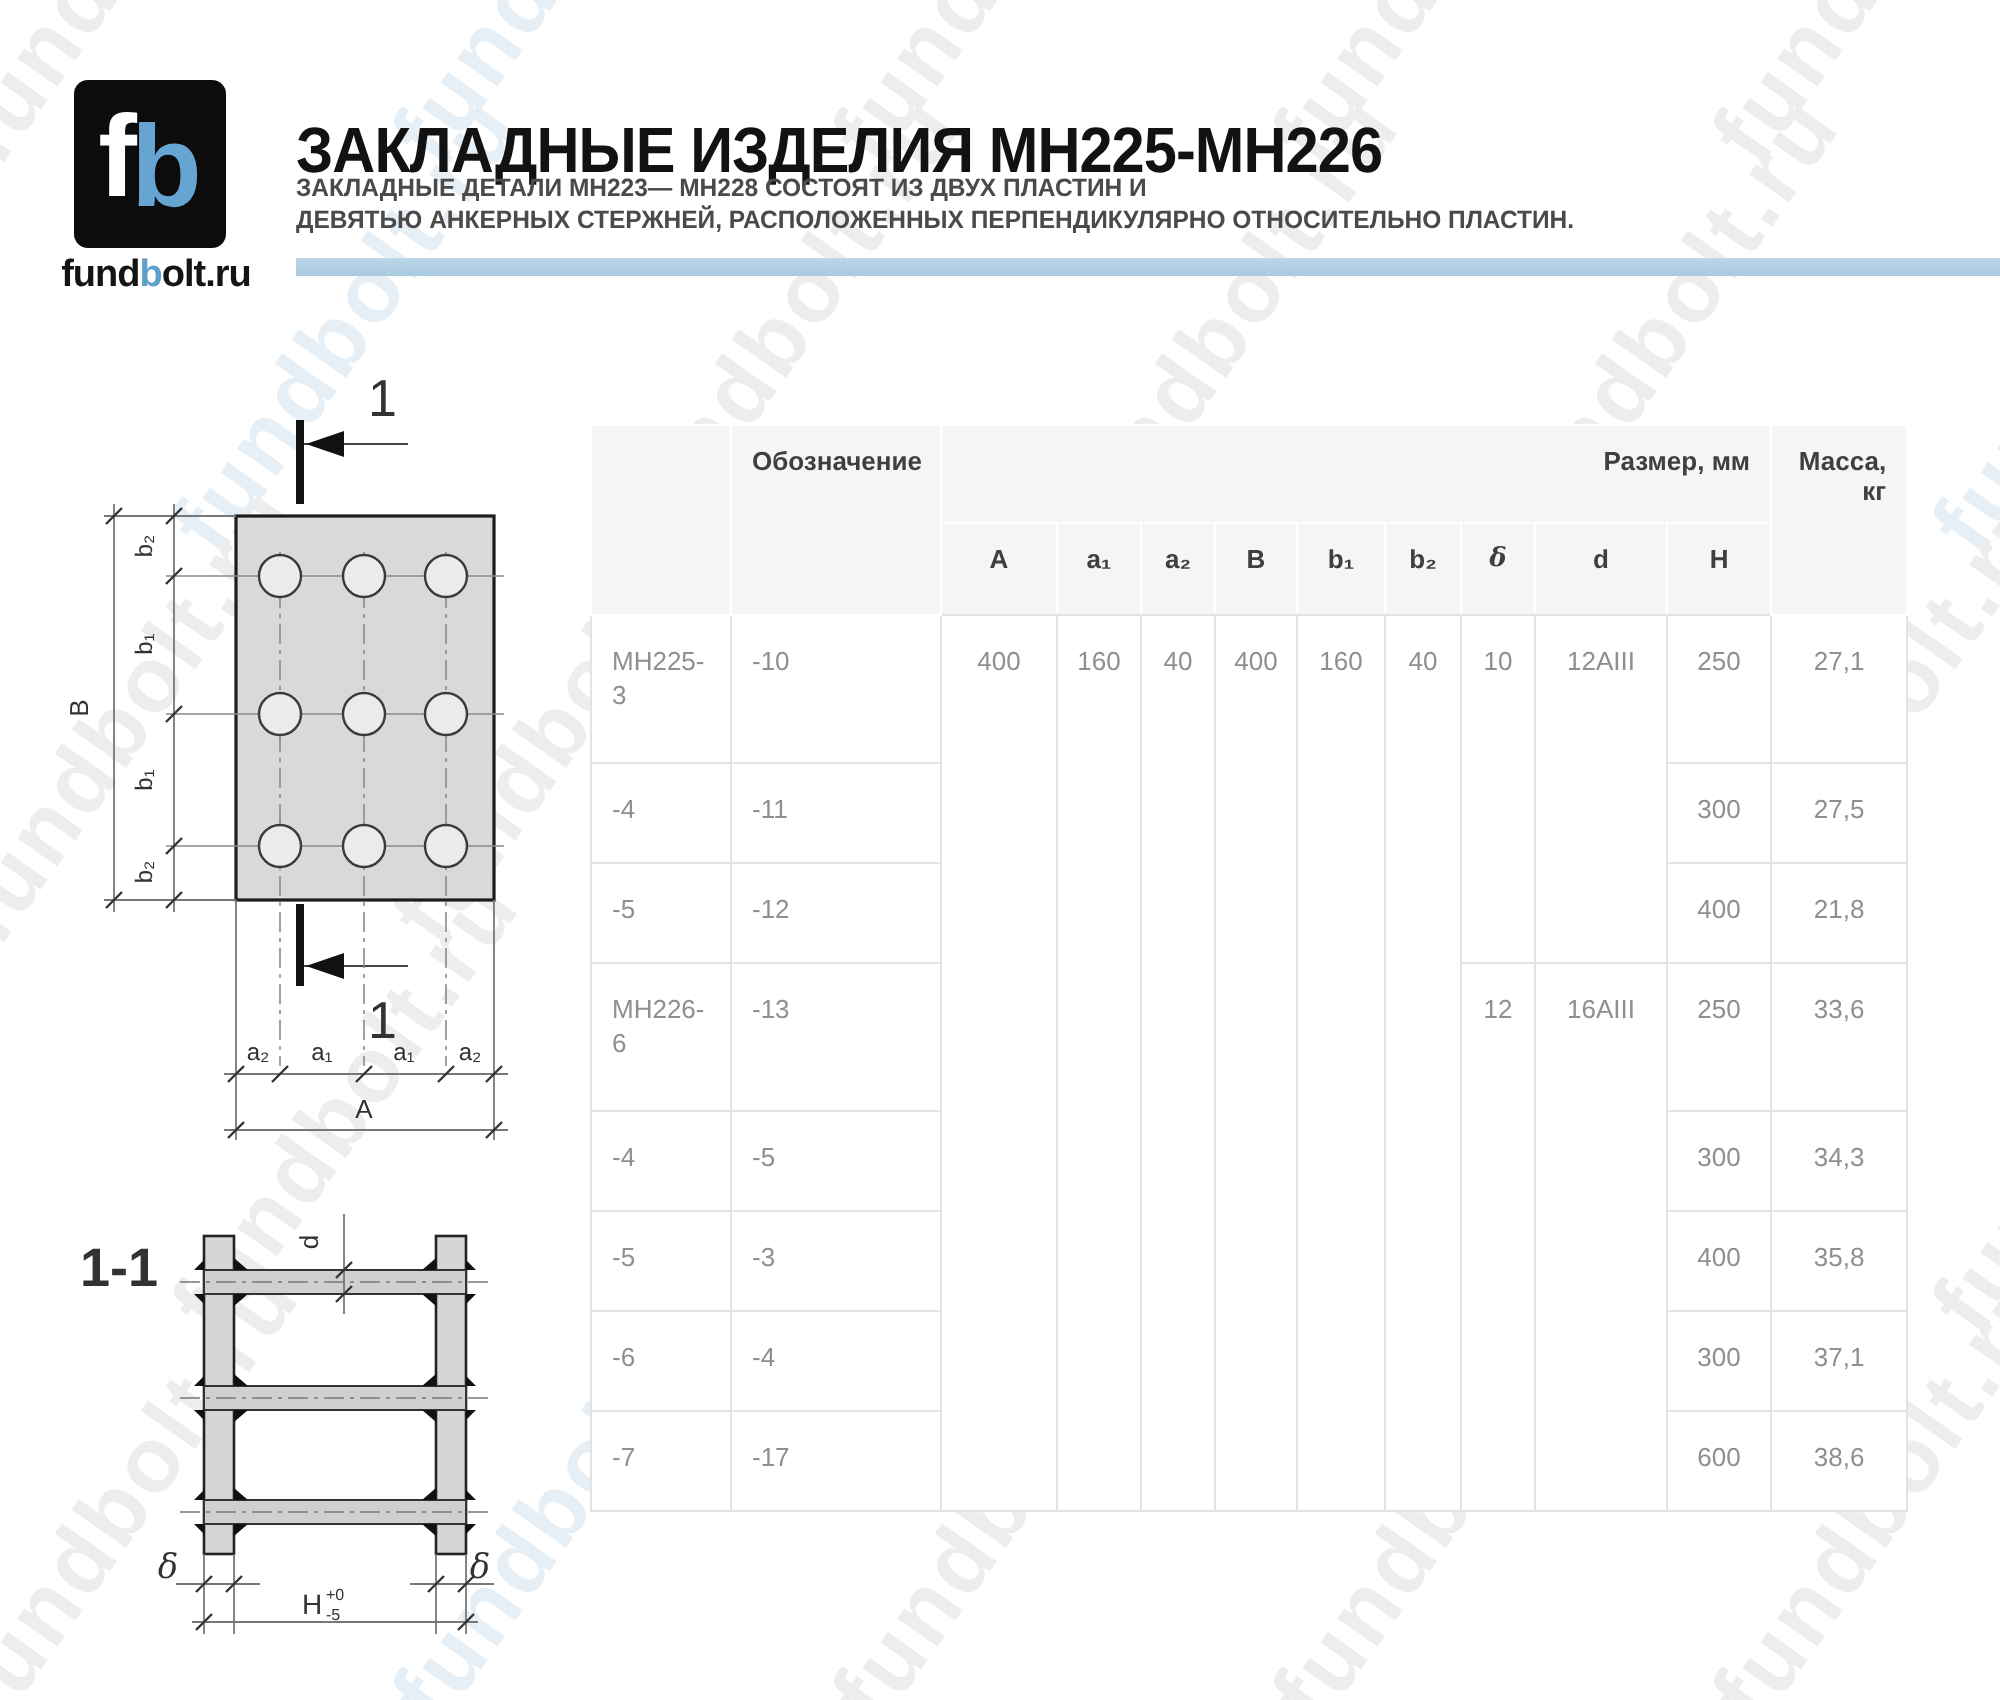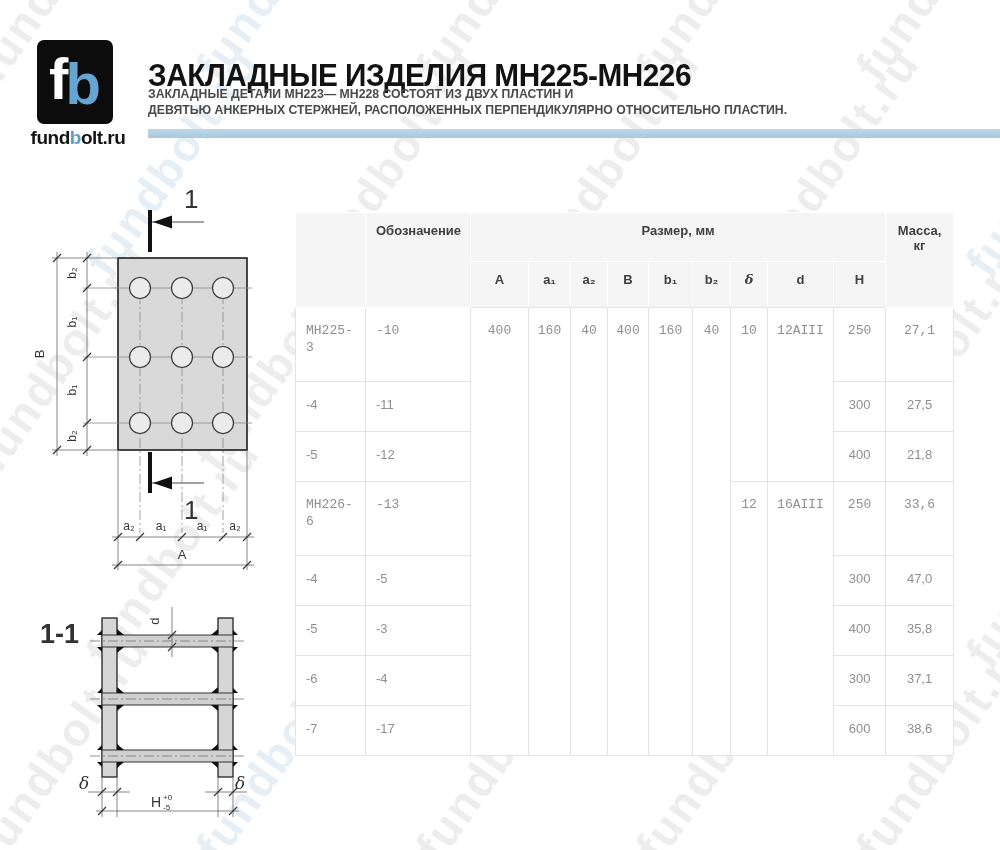--- a/index.html
+++ b/index.html
@@ -24,27 +24,27 @@
   .page-title{position:absolute;left:148px;top:36px;font-size:32px;font-weight:bold;color:#121212;
        letter-spacing:-0.5px;transform:scaleX(0.93);transform-origin:left top;white-space:nowrap;}
   .page-subtitle{position:absolute;left:148px;top:86px;font-size:12.5px;font-weight:bold;color:#4a4a4a;
        line-height:16px;transform:scaleX(0.98);transform-origin:left top;white-space:nowrap;}
   .divider-bar{position:absolute;left:148px;top:129px;width:852px;height:9px;
        background:linear-gradient(#bdd7e9,#a7c9df);}
   
   table.spec{position:absolute;left:295px;top:212px;border-collapse:collapse;table-layout:fixed;
        width:658px;background:#ffffff;font-size:13px;}
   table.spec th{background:#f5f5f5;border:1px solid #ffffff;color:#3f3f3f;font-weight:bold;
-       text-align:center;padding:10px 10px;vertical-align:top;}
+       text-align:right;padding:10px 10px;vertical-align:top;}
   table.spec tr.h1 th{height:28px;}
   table.spec tr.h2 th{height:25px;text-align:center;border-bottom:1px solid #e3e3e3;padding:10px 4px;}
   table.spec td{border:1px solid #e3e3e3;color:#8f8f8f;text-align:center;vertical-align:top;
        padding:14px 6px;line-height:17px;word-wrap:break-word;}
   table.spec td.al{text-align:left;padding-left:10px;padding-right:8px;}
-  table.spec tr.rt td{height:45px;font-family:Liberation Mono, monospace;}
+  table.spec tr.rt td{height:45px;}
   table.spec tr.rs td{height:21px;}
   .delta-glyph{font-family:"DejaVu Serif",serif;font-style:italic;}
   
   .drawing{position:absolute;}
   svg text{font-family:"Liberation Sans","DejaVu Sans",sans-serif;fill:#333;}
 </style>
 </head>
 <body>
 
 <div class="page">
@@ -297,21 +297,21 @@
         <td class="al">-13</td>
         <td rowspan="5">12</td>
         <td rowspan="5">16AIII</td>
         <td>250</td>
         <td>33,6</td>
       </tr>
       <tr class="rs">
         <td class="al">-4</td>
         <td class="al">-5</td>
         <td>300</td>
-        <td>47,0</td>
+        <td>34,3</td>
       </tr>
       <tr class="rs">
         <td class="al">-5</td>
         <td class="al">-3</td>
         <td>400</td>
         <td>35,8</td>
       </tr>
       <tr class="rs">
         <td class="al">-6</td>
         <td class="al">-4</td>

